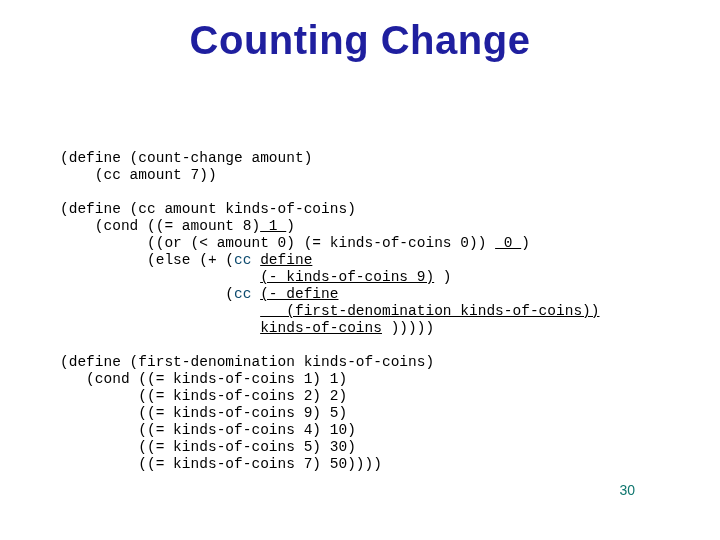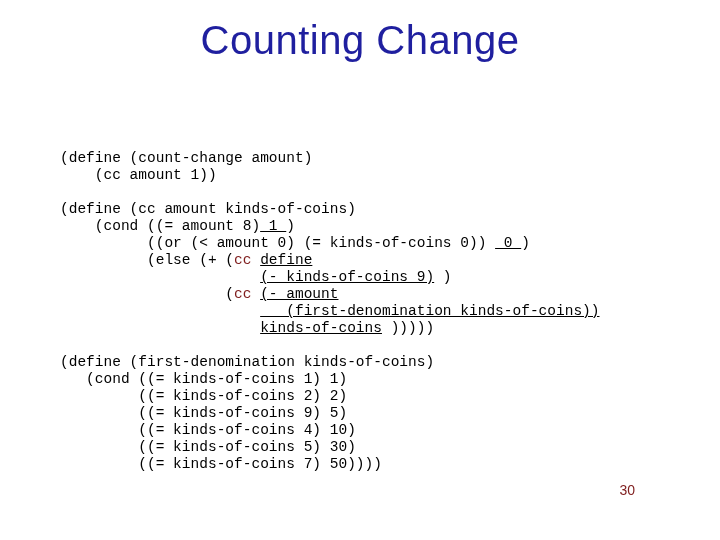--- a/index.html
+++ b/index.html
@@ -18,60 +18,60 @@
     height: 540px;
     box-sizing: border-box;
   }
   .title {
     position: absolute;
     top: 18px;
     left: 0;
     right: 0;
     text-align: center;
     font-size: 40px;
-    font-weight: normal;
+    font-weight: bold;
     color: #1f1f9f;
     letter-spacing: 0.5px;
   }
   .code {
     position: absolute;
     top: 150px;
     left: 60px;
     font-family: "Courier New", Courier, monospace;
     font-size: 14.5px;
     line-height: 17px;
     white-space: pre;
     color: #000;
   }
-  .cc { color: #7f1d1d; }
+  .cc { color: #0c4a6e; }
   .u { text-decoration: underline; }
   .pagenum {
     position: absolute;
     right: 85px;
     bottom: 42px;
     font-size: 14px;
-    color: #7f1d1d;
+    color: #0f766e;
   }
 </style>
 </head>
 <body>
 
 <div class="slide">
 
   <div class="title">Counting Change</div>
 
   <div class="code"><span>(define (count-change amount)</span>
-<span>    (cc amount 1))</span>
+<span>    (cc amount 7))</span>
 <span></span>
 <span>(define (cc amount kinds-of-coins)</span>
 <span>    (cond ((= amount 8)</span><span class="u"> 1 </span><span>)</span>
 <span>          ((or (&lt; amount 0) (= kinds-of-coins 0)) </span><span class="u"> 0 </span><span>)</span>
 <span>          (else (+ (</span><span class="cc">cc</span><span> </span><span class="u">define</span>
 <span>                       </span><span class="u">(- kinds-of-coins 9)</span><span> )</span>
-<span>                   (</span><span class="cc">cc</span><span> </span><span class="u">(- amount</span>
+<span>                   (</span><span class="cc">cc</span><span> </span><span class="u">(- define</span>
 <span>                       </span><span class="u">   (first-denomination kinds-of-coins))</span>
 <span>                       </span><span class="u">kinds-of-coins</span><span> )))))</span>
 <span></span>
 <span>(define (first-denomination kinds-of-coins)</span>
 <span>   (cond ((= kinds-of-coins 1) 1)</span>
 <span>         ((= kinds-of-coins 2) 2)</span>
 <span>         ((= kinds-of-coins 9) 5)</span>
 <span>         ((= kinds-of-coins 4) 10)</span>
 <span>         ((= kinds-of-coins 5) 30)</span>
 <span>         ((= kinds-of-coins 7) 50))))</span></div>

